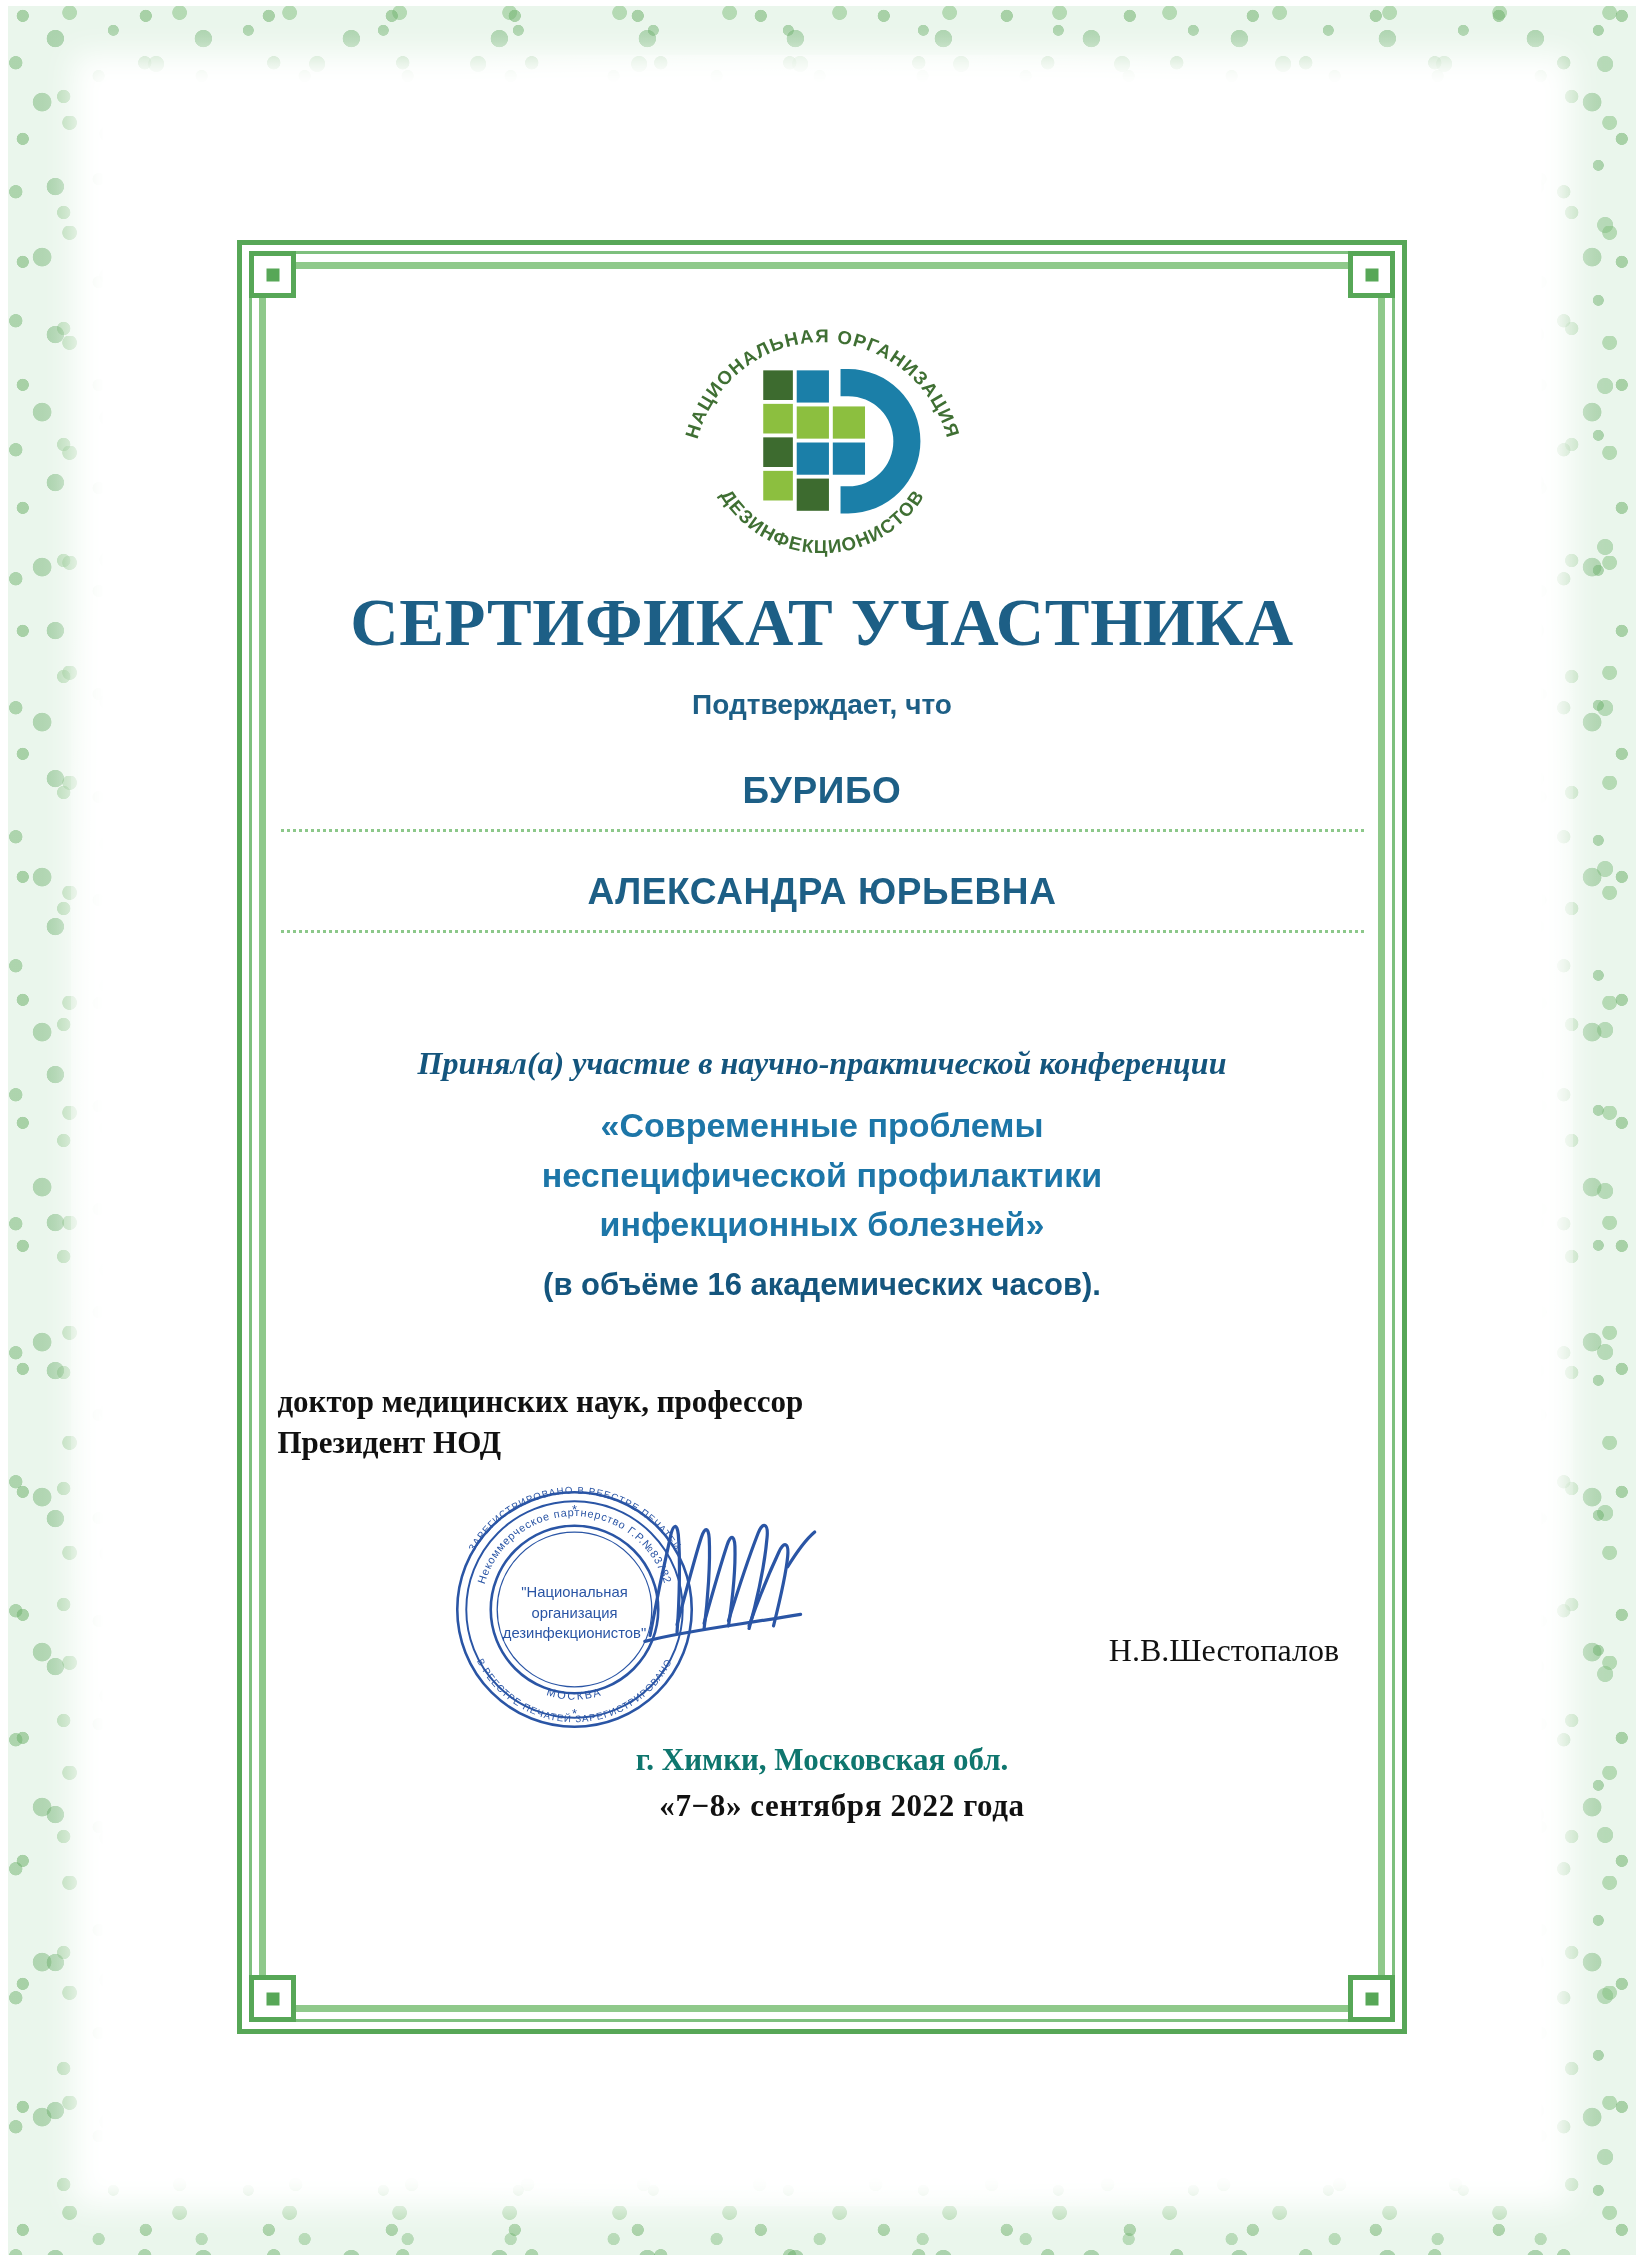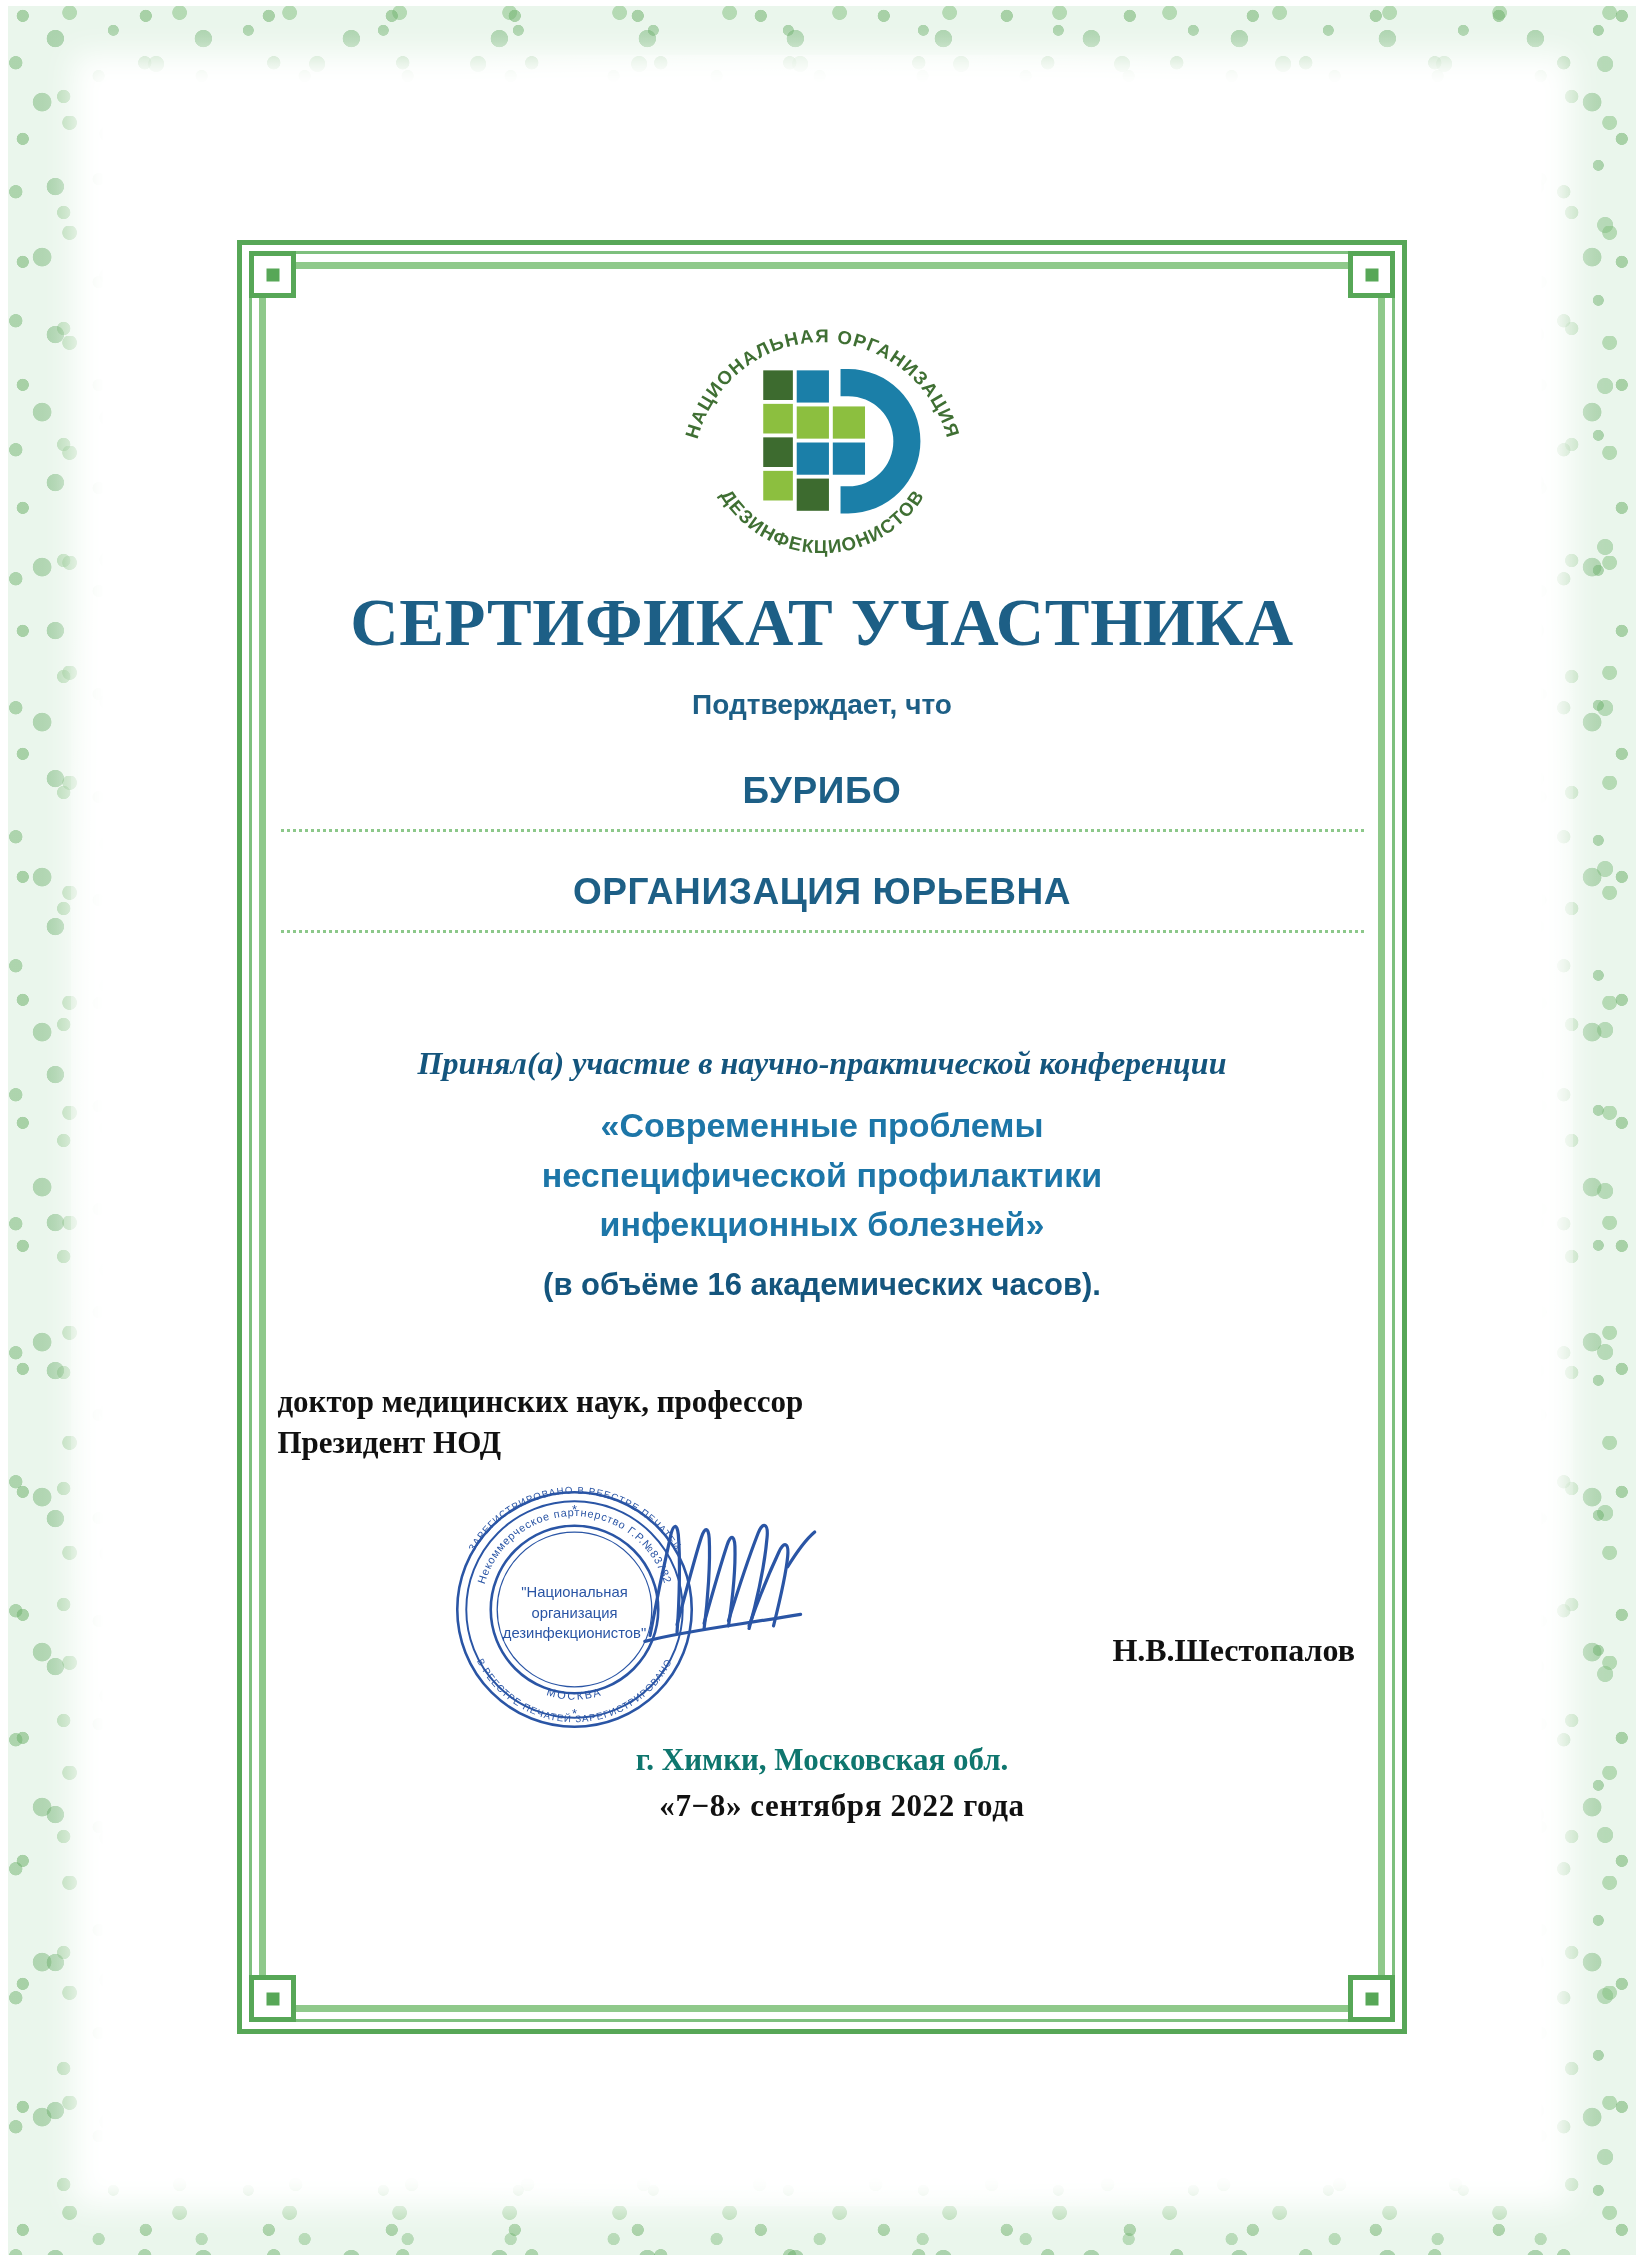--- a/index.html
+++ b/index.html
@@ -202,24 +202,24 @@
   }
   .sign-svg {
     position: absolute;
     left: 361px;
     top: 26px;
     width: 193px;
     height: 187px;
   }
   .signer {
     position: absolute;
-    right: 18px;
+    right: 34px;
     top: 161px;
     font-family: "Liberation Serif", serif;
-    font-weight: bold;
+    font-weight: normal;
     font-size: 32px;
     color: #111111;
     white-space: nowrap;
   }
 
   .place {
     font-family: "Liberation Serif", serif;
     font-weight: bold;
     font-size: 31px;
     color: #0f766e;
@@ -295,21 +295,21 @@
         </g>
       </svg>
     </div>
 
     <div class="title">СЕРТИФИКАТ УЧАСТНИКА</div>
 
     <div class="confirm">Подтверждает, что</div>
 
     <div class="name-block">
       <div class="name-line">БУРИБО</div>
-      <div class="name-line">ОРГАНИЗАЦИЯ ЮРЬЕВНА</div>
+      <div class="name-line">АЛЕКСАНДРА ЮРЬЕВНА</div>
     </div>
 
     <div class="took-part">Принял(а) участие в научно-практической конференции</div>
 
     <div class="conf-title">
       <div>«Современные проблемы</div>
       <div>неспецифической профилактики</div>
       <div>инфекционных болезней»</div>
     </div>
     <div class="conf-hours">(в объёме 16 академических часов).</div>

